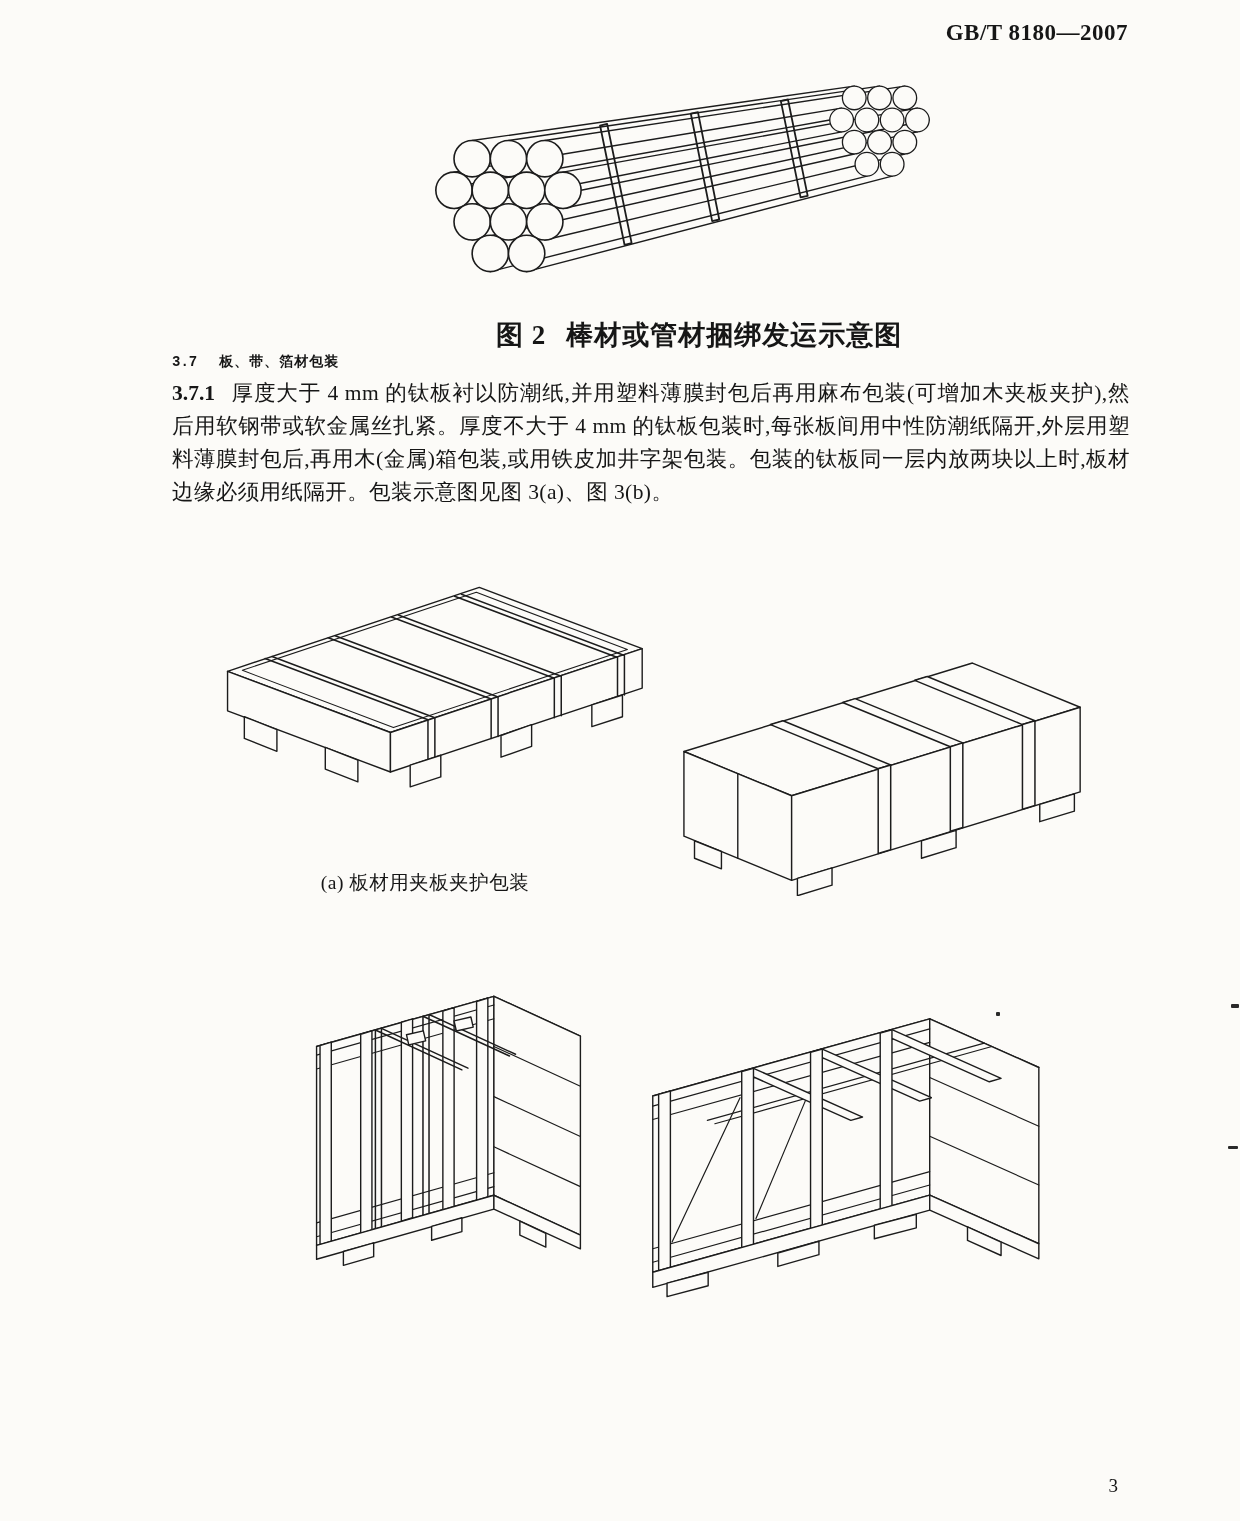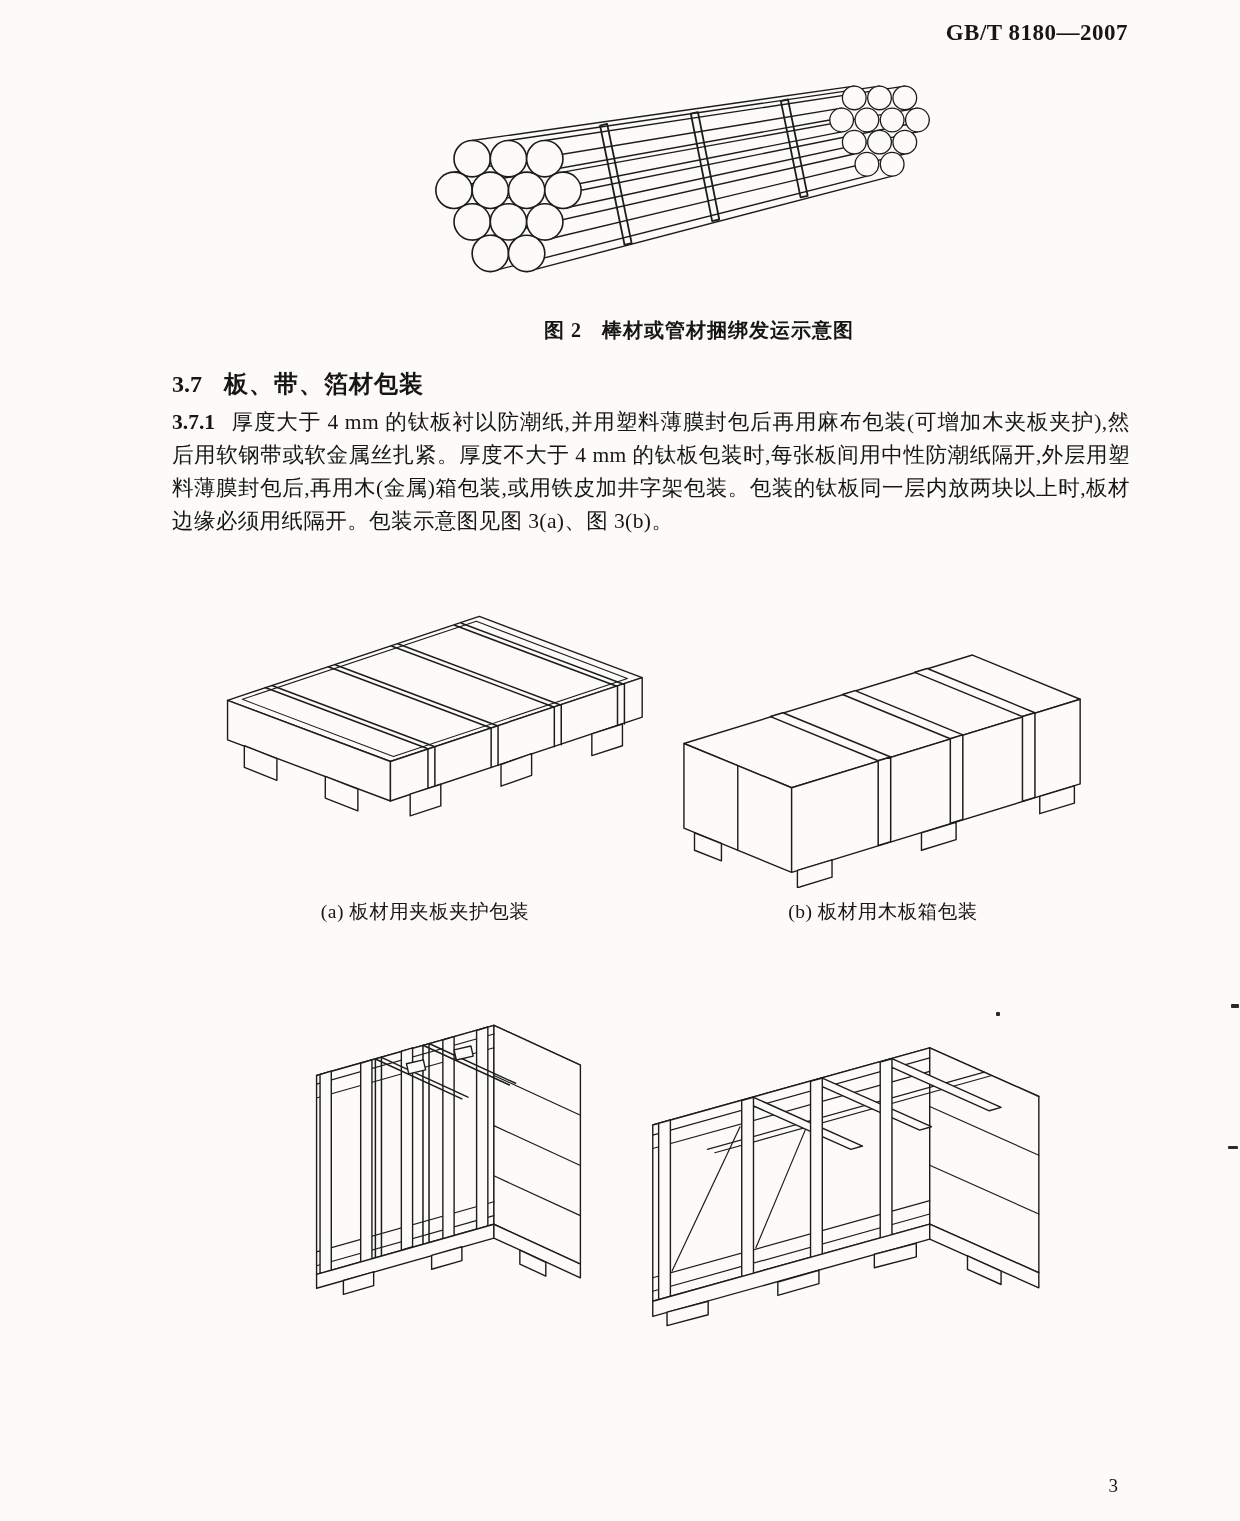--- a/index.html
+++ b/index.html
@@ -17,31 +17,31 @@
     font-weight:bold;
     font-size:23px;
     letter-spacing:.5px;
   }
   .content{padding:0 110px 0 172px}
   .fig2-wrap{text-align:center;padding-left:56px;margin-top:2px}
   .fig2-wrap svg{display:inline-block}
   .fig-caption-main{
     text-align:center;
     font-weight:bold;
-    font-size:20px;
+    font-size:27px;
     margin-top:12px;
     padding-left:40px;
     letter-spacing:1px;
   }
   .fig-caption-main .lbl{margin-right:20px}
   .sec-heading{
-    margin-top:24px;
     font-weight:bold;
-    font-size:24px;
+    font-size:14px;
     letter-spacing:1px;
+    font-family:Liberation Mono, monospace;
   }
   .sec-heading .num{padding-right:22px;letter-spacing:0}
   .clause{
     font-size:21.5px;
     line-height:33px;
     text-align:justify;
     margin-top:6px;
     letter-spacing:.4px;
   }
   .clause .num{padding-right:16px;letter-spacing:0}
@@ -170,21 +170,20 @@
           <polygon points="268,76 380,122 393,118 281,72"></polygon>
           <polygon points="380,122 393,118 393,206 380,210"></polygon>
         </g>
         <g fill="#fcfbf8">
           <polygon points="146,282 182,271 182,289 146,300"></polygon>
           <polygon points="275,243 311,232 311,250 275,261"></polygon>
           <polygon points="398,205 434,194 434,212 398,223"></polygon>
           <polygon points="39,243 67,254 67,272 39,261"></polygon>
         </g>
       </svg>
-      <figcaption>(b) 板材用木板箱包装</figcaption>
     </figure>
 
   </div>
 
   <div class="fig-row row2">
 
     <figure>
       <svg width="346" height="372" viewBox="0 0 400 430" fill="none" stroke="#1c1c1c" stroke-width="1.4" stroke-linejoin="round" stroke-linecap="round">
         <g fill="#fcfbf8">
           <polygon points="55,130 260,72 360,118 155,176"></polygon>

